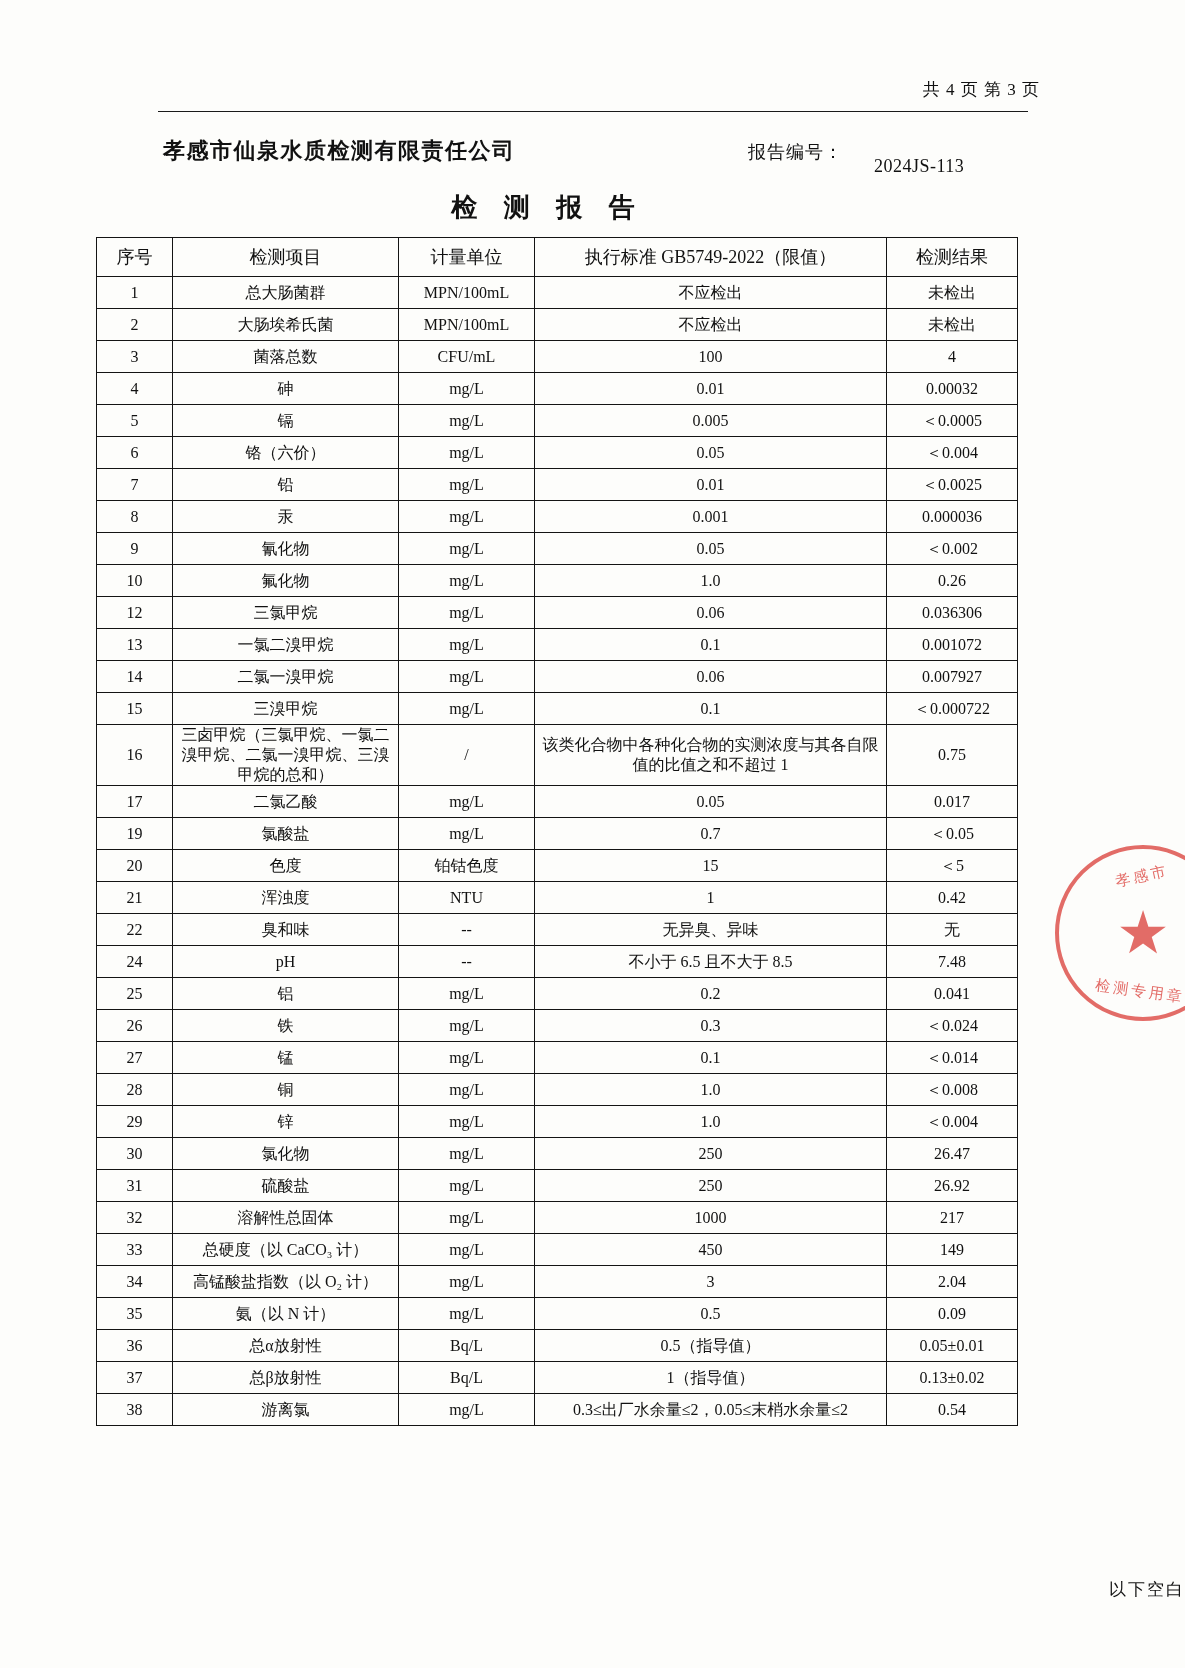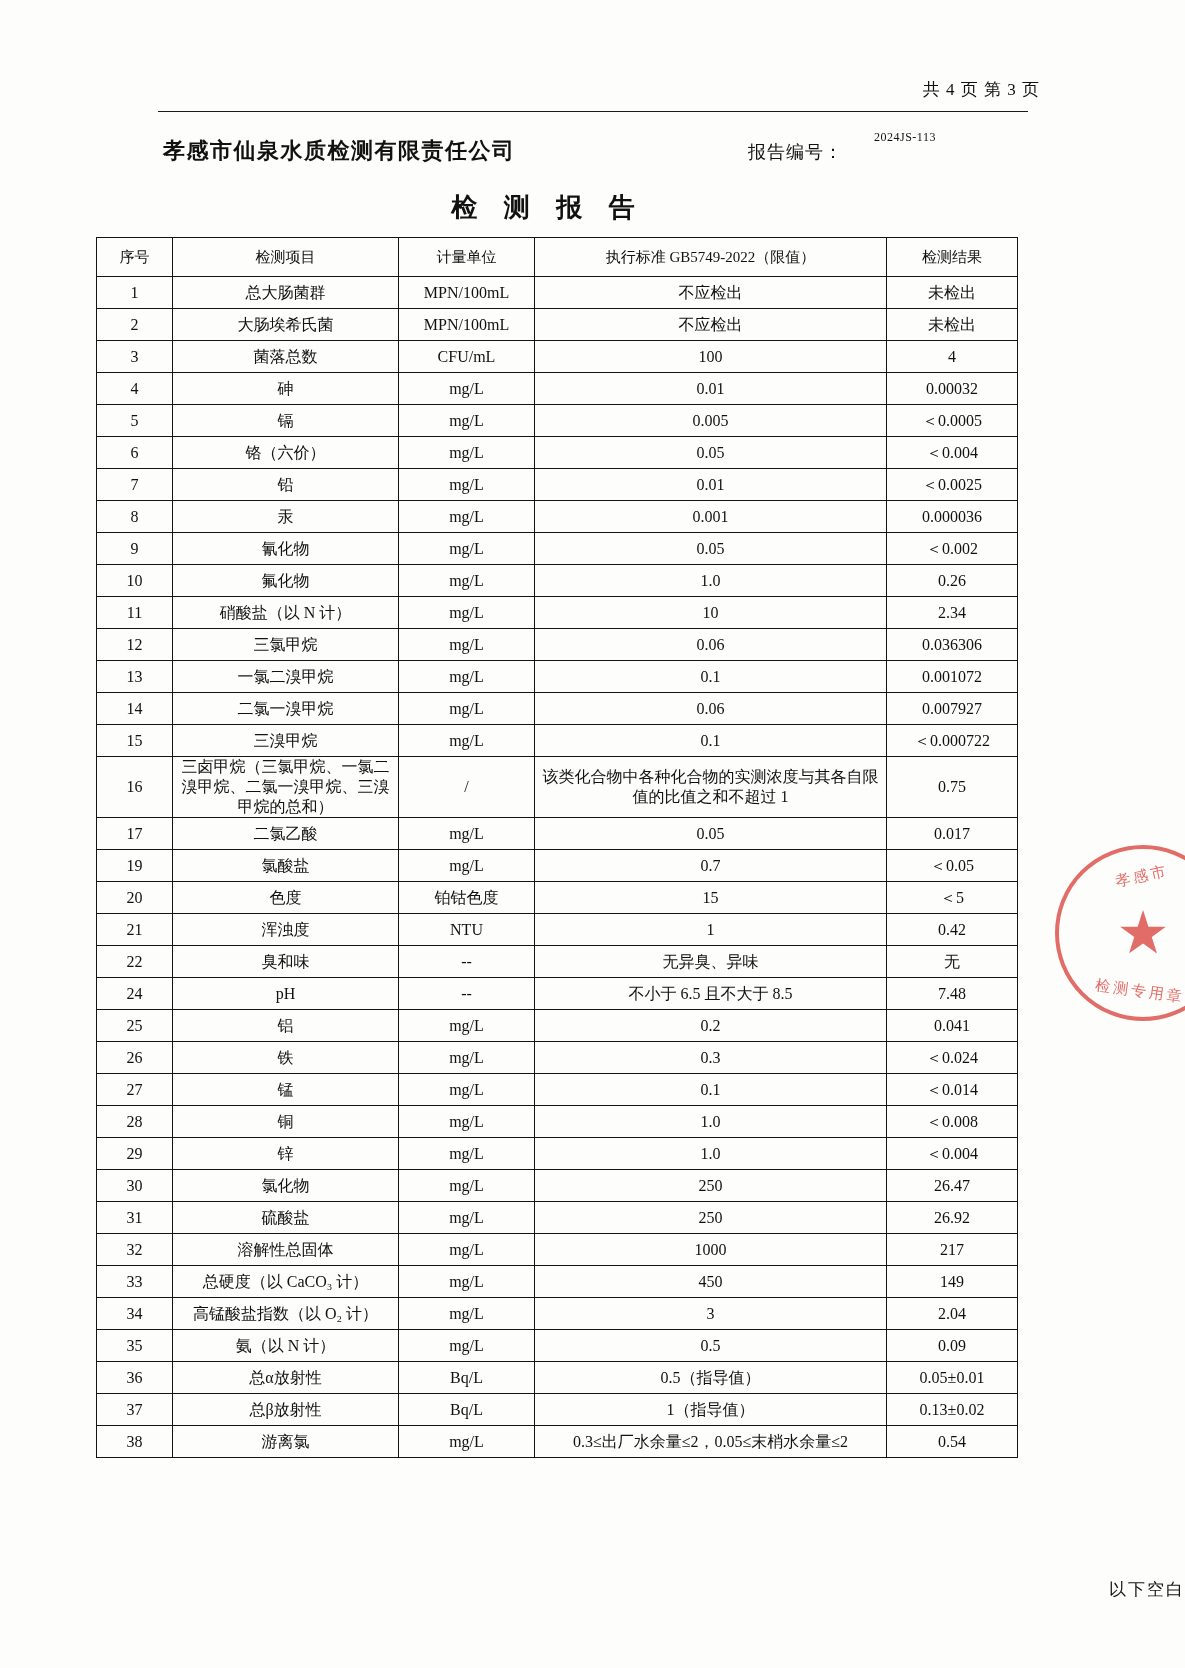--- a/index.html
+++ b/index.html
@@ -56,22 +56,22 @@
     position: absolute;
     left: 748px;
     top: 140px;
     font-size: 18px;
     letter-spacing: 1px;
     white-space: nowrap;
   }
   .report-no-value {
     position: absolute;
     left: 874px;
-    top: 130px;
-    font-size: 12px;
+    top: 156px;
+    font-size: 18px;
     letter-spacing: 0.5px;
     white-space: nowrap;
     font-family: Liberation Serif, serif;
   }
 
   .doc-title {
     position: absolute;
     left: 0;
     top: 190px;
     width: 1096px;
@@ -93,21 +93,21 @@
     border: 1px solid #141414;
     font-size: 16px;
     font-weight: normal;
     text-align: center;
     vertical-align: middle;
     padding: 0 2px;
     line-height: 1.25;
   }
   table.report thead td {
     height: 38px;
-    font-size: 15px;
+    font-size: 18px;
   }
   table.report tbody td {
     height: 31px;
   }
   col.c-no    { width: 76px; }
   col.c-item  { width: 226px; }
   col.c-unit  { width: 136px; }
   col.c-std   { width: 352px; }
   col.c-res   { width: 131px; }
 
@@ -275,27 +275,20 @@
           <td>＜0.002</td>
         </tr>
         <tr>
           <td>10</td>
           <td>氟化物</td>
           <td>mg/L</td>
           <td>1.0</td>
           <td>0.26</td>
         </tr>
         <tr>
-          <td>11</td>
-          <td>硝酸盐（以 N 计）</td>
-          <td>mg/L</td>
-          <td>10</td>
-          <td>2.34</td>
-        </tr>
-        <tr>
           <td>12</td>
           <td>三氯甲烷</td>
           <td>mg/L</td>
           <td>0.06</td>
           <td>0.036306</td>
         </tr>
         <tr>
           <td>13</td>
           <td>一氯二溴甲烷</td>
           <td>mg/L</td>

